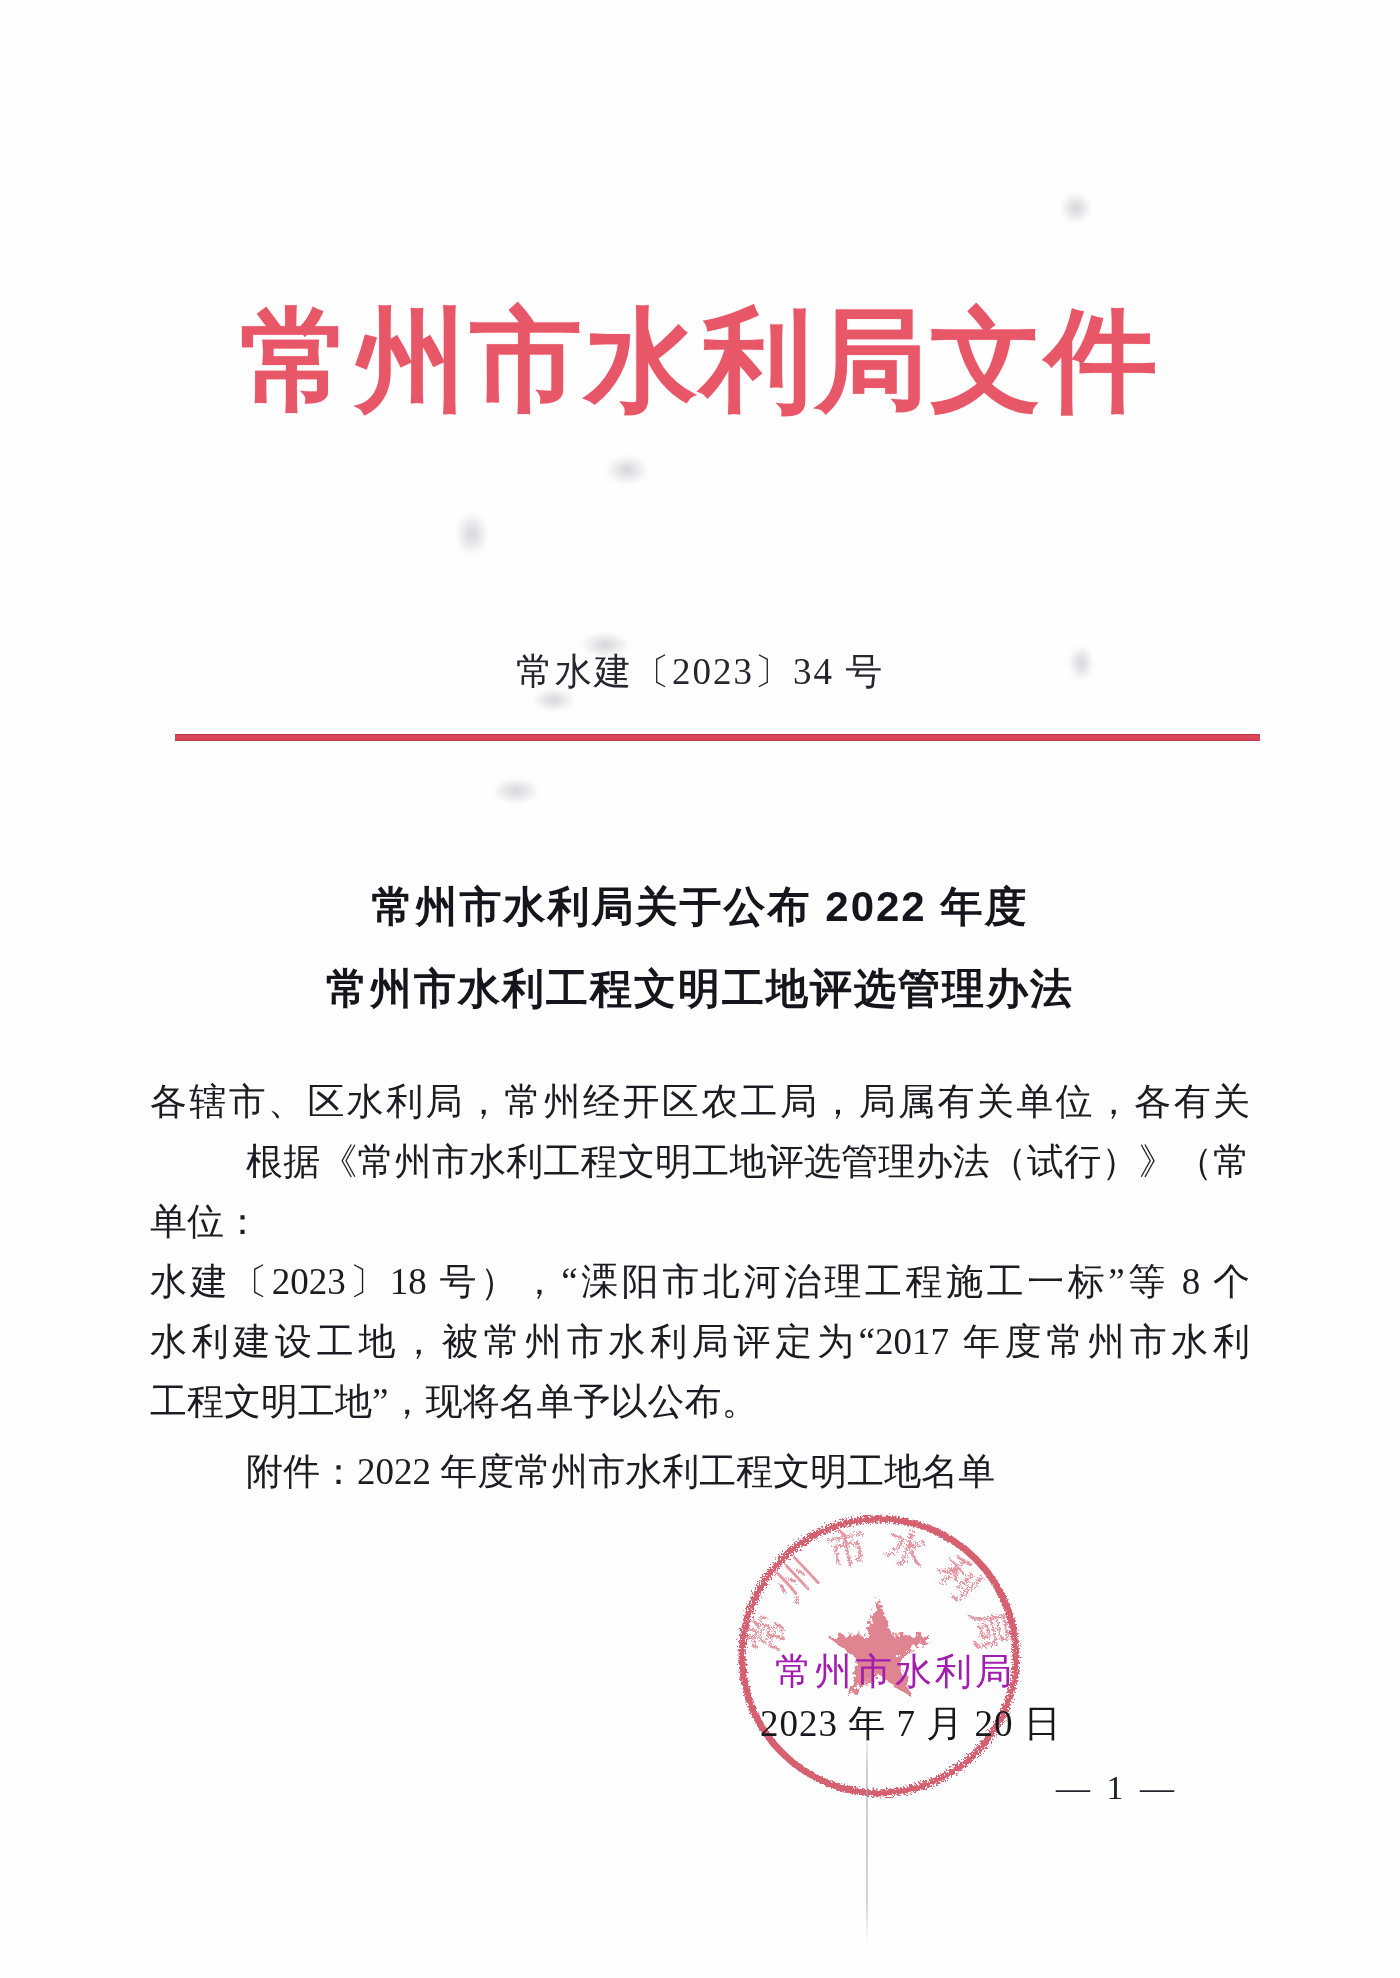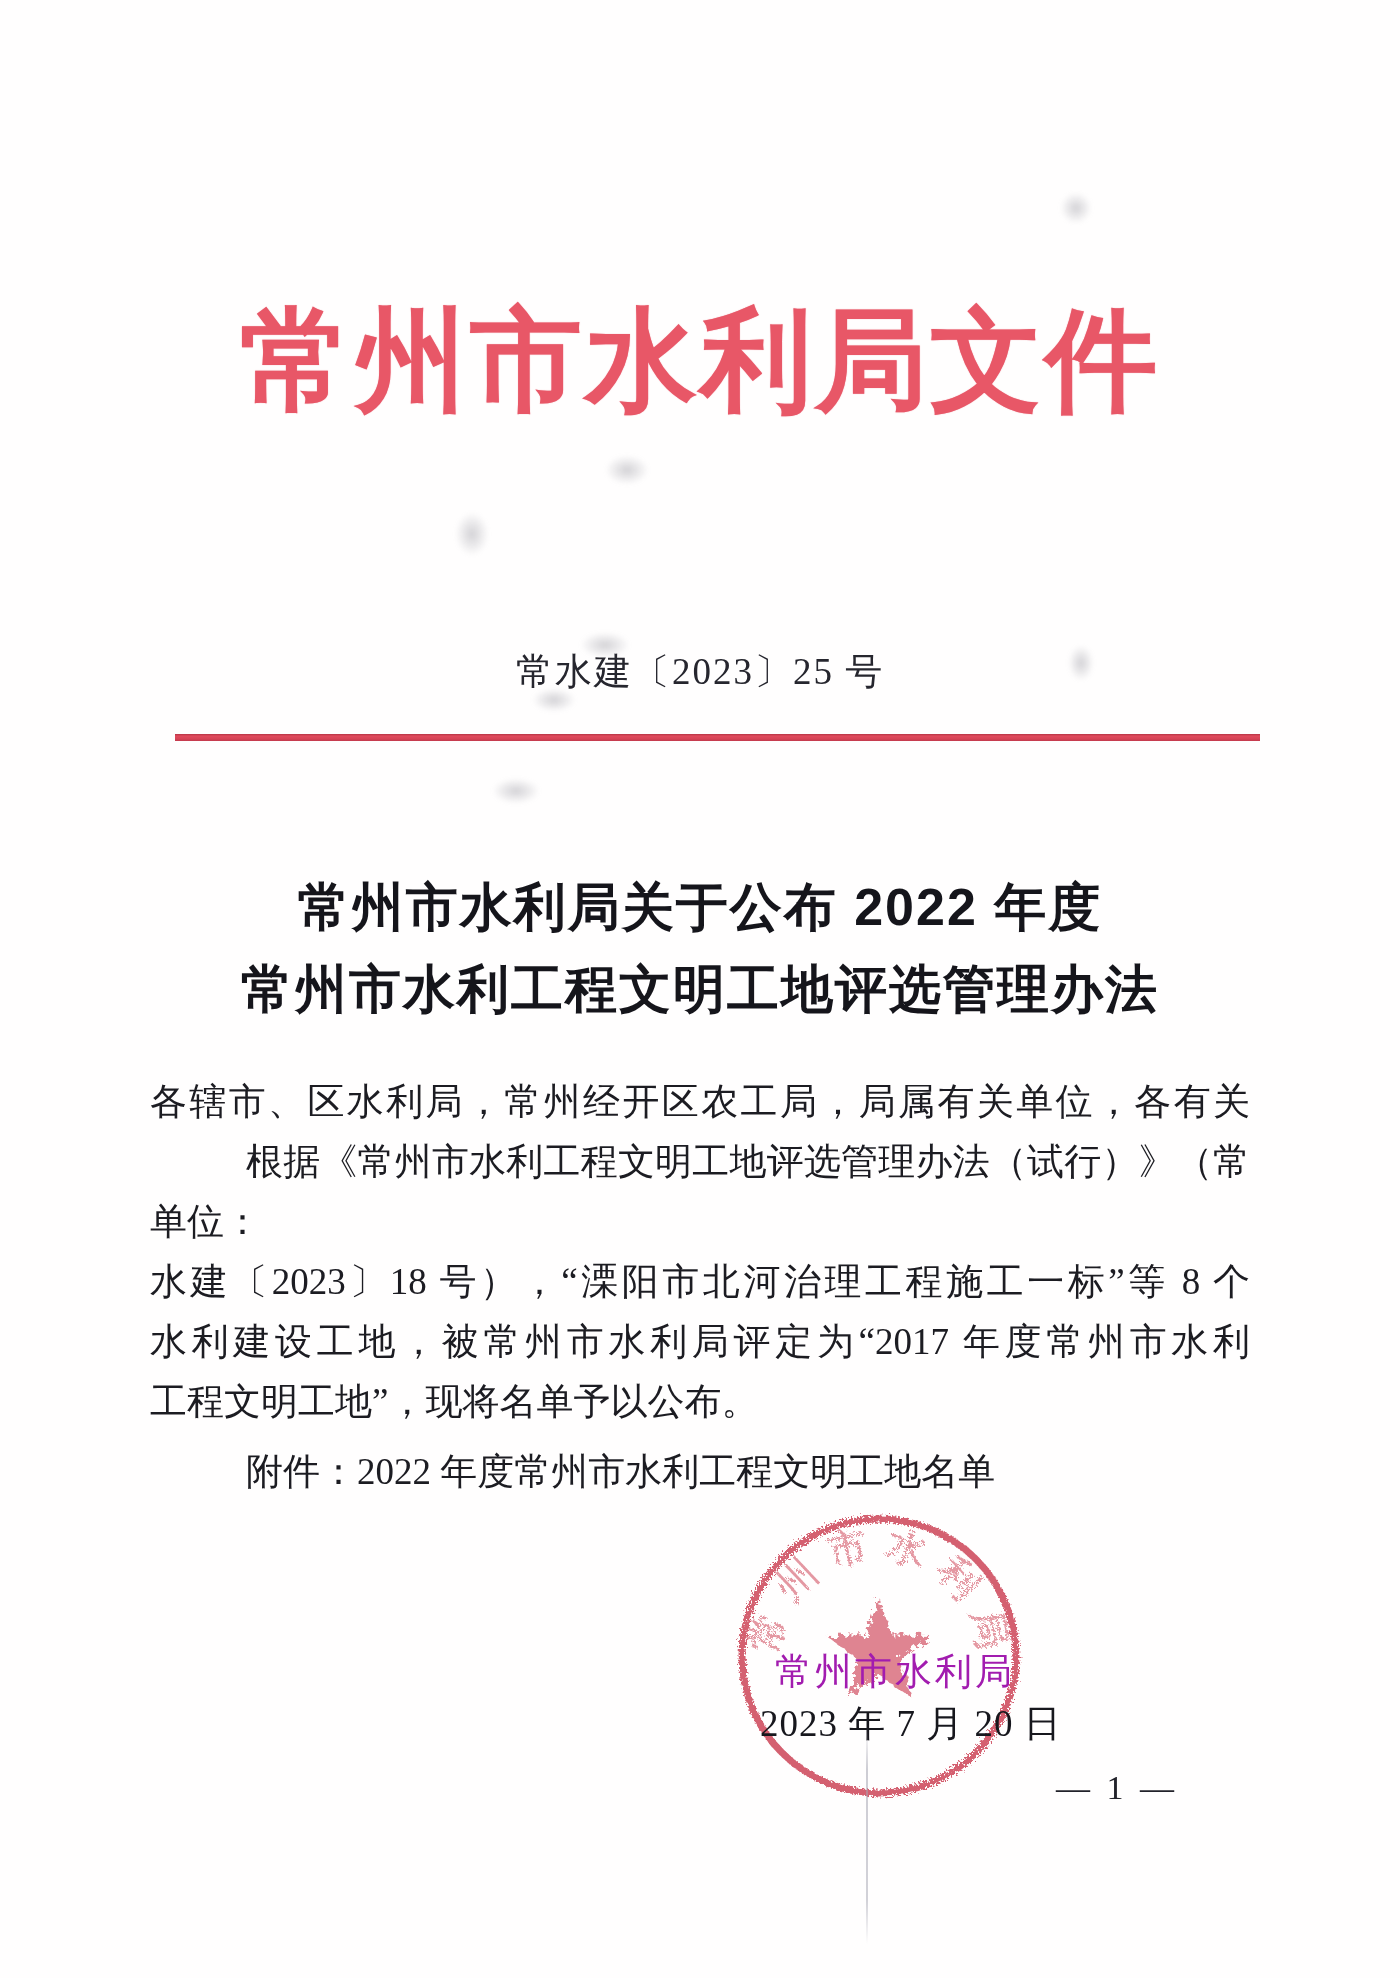--- a/index.html
+++ b/index.html
@@ -33,21 +33,21 @@
   .red-rule{
     position:absolute;top:734px;left:175px;
     width:1085px;height:7px;
     background:linear-gradient(#b63445,#e04a5c 30%,#d64356 70%,#c23a4c);
   }
   .doc-title{
     position:absolute;top:866px;left:0;width:1400px;
     text-align:center;
     font-family:"Liberation Sans", sans-serif;
     font-weight:700;
-    font-size:52px;line-height:82px;
+    font-size:42px;line-height:82px;
     letter-spacing:2px;
     color:#15151b;
     white-space:nowrap;
   }
   .body-text{
     position:absolute;top:1074px;left:150px;width:1100px;
     font-size:37px;
     color:#1c1c22;
   }
   .body-line{
@@ -112,21 +112,21 @@
   .sm6{left:1068px;top:645px;width:26px;height:36px;}
   .sm7{left:455px;top:512px;width:34px;height:44px;}
 </style>
 </head>
 <body>
 
 <div class="page">
 
   <div class="masthead">常州市水利局文件</div>
 
-  <div class="doc-number">常水建〔2023〕25 号</div>
+  <div class="doc-number">常水建〔2023〕34 号</div>
 
   <div class="red-rule"></div>
 
   <div class="doc-title">
     <div>常州市水利局关于公布 2022 年度</div>
     <div>常州市水利工程文明工地评选管理办法</div>
   </div>
 
   <div class="body-text" id="body-lines">
       <div class="body-line justify">各辖市、区水利局，常州经开区农工局，局属有关单位，各有关</div>

